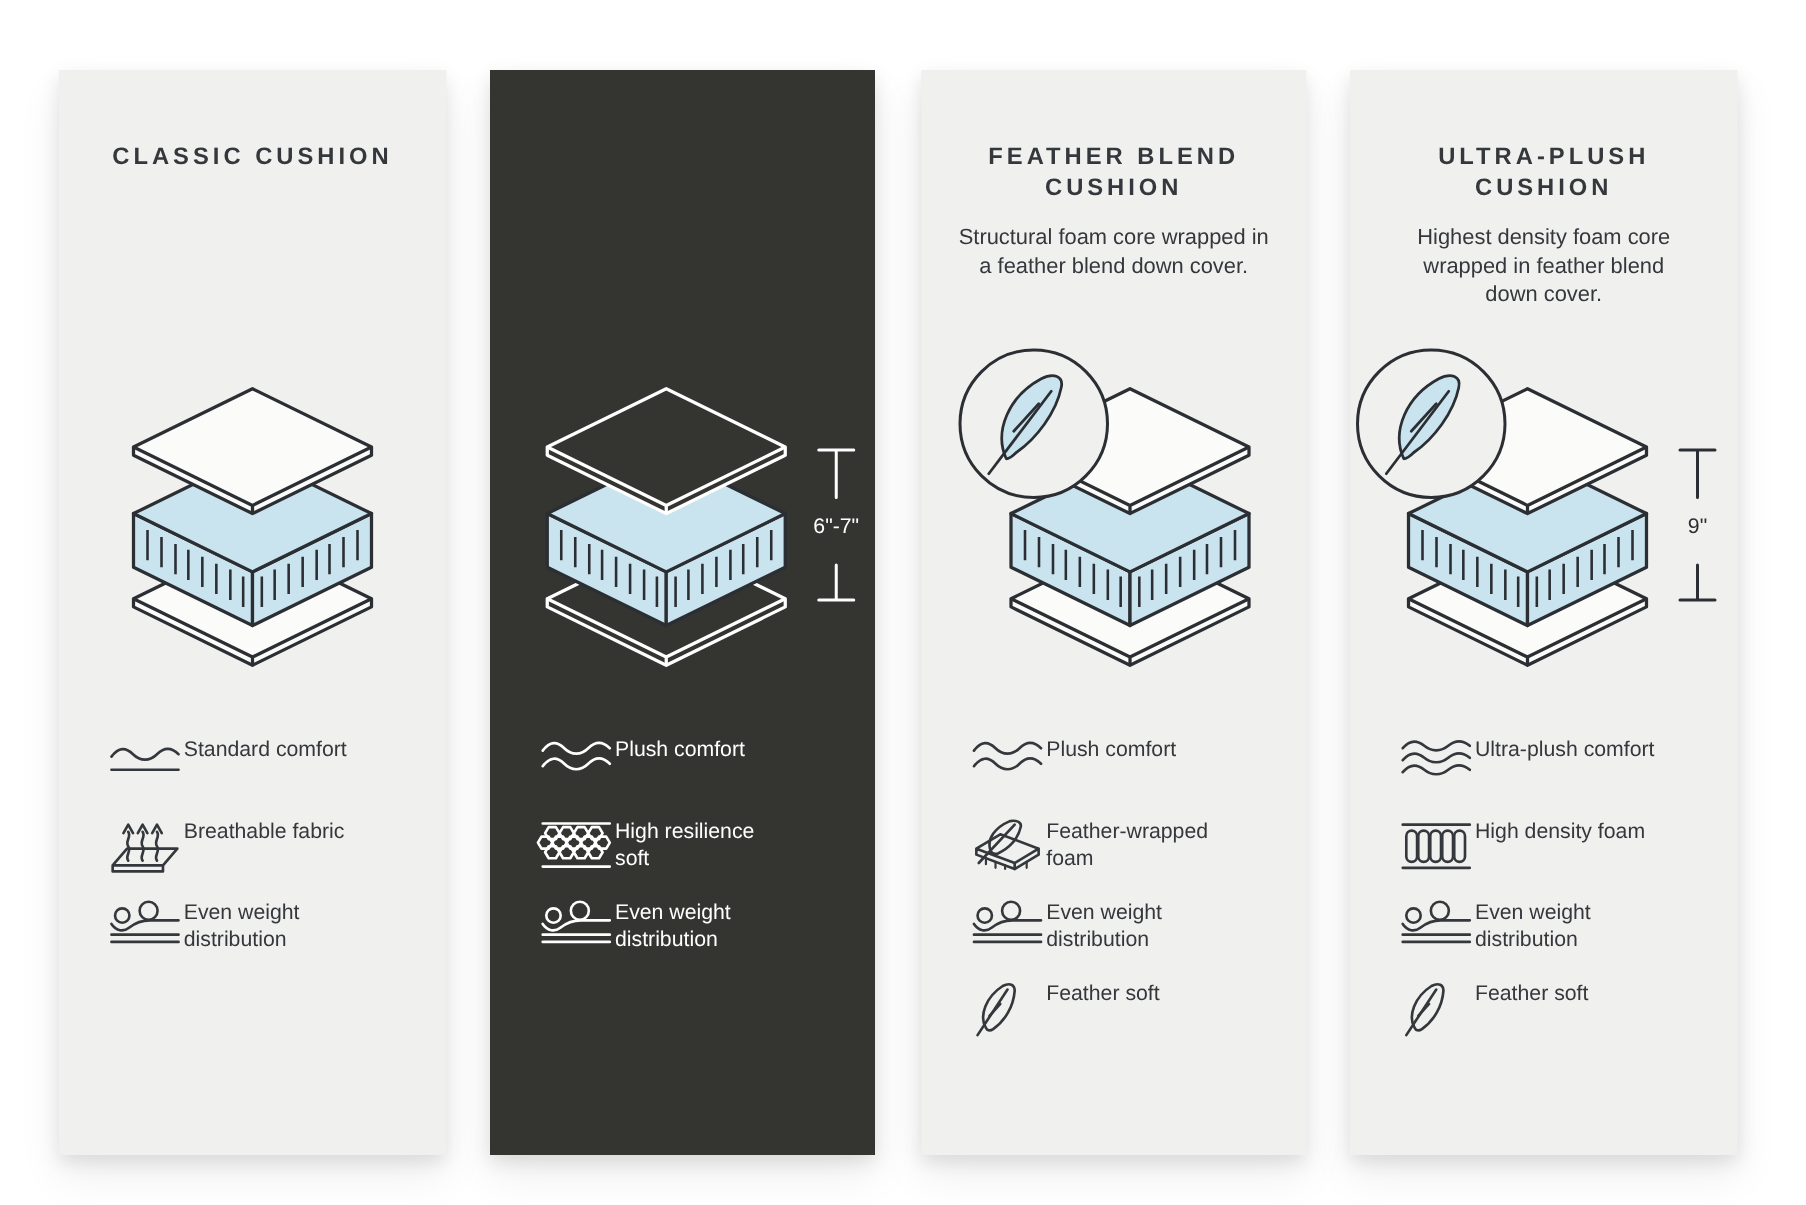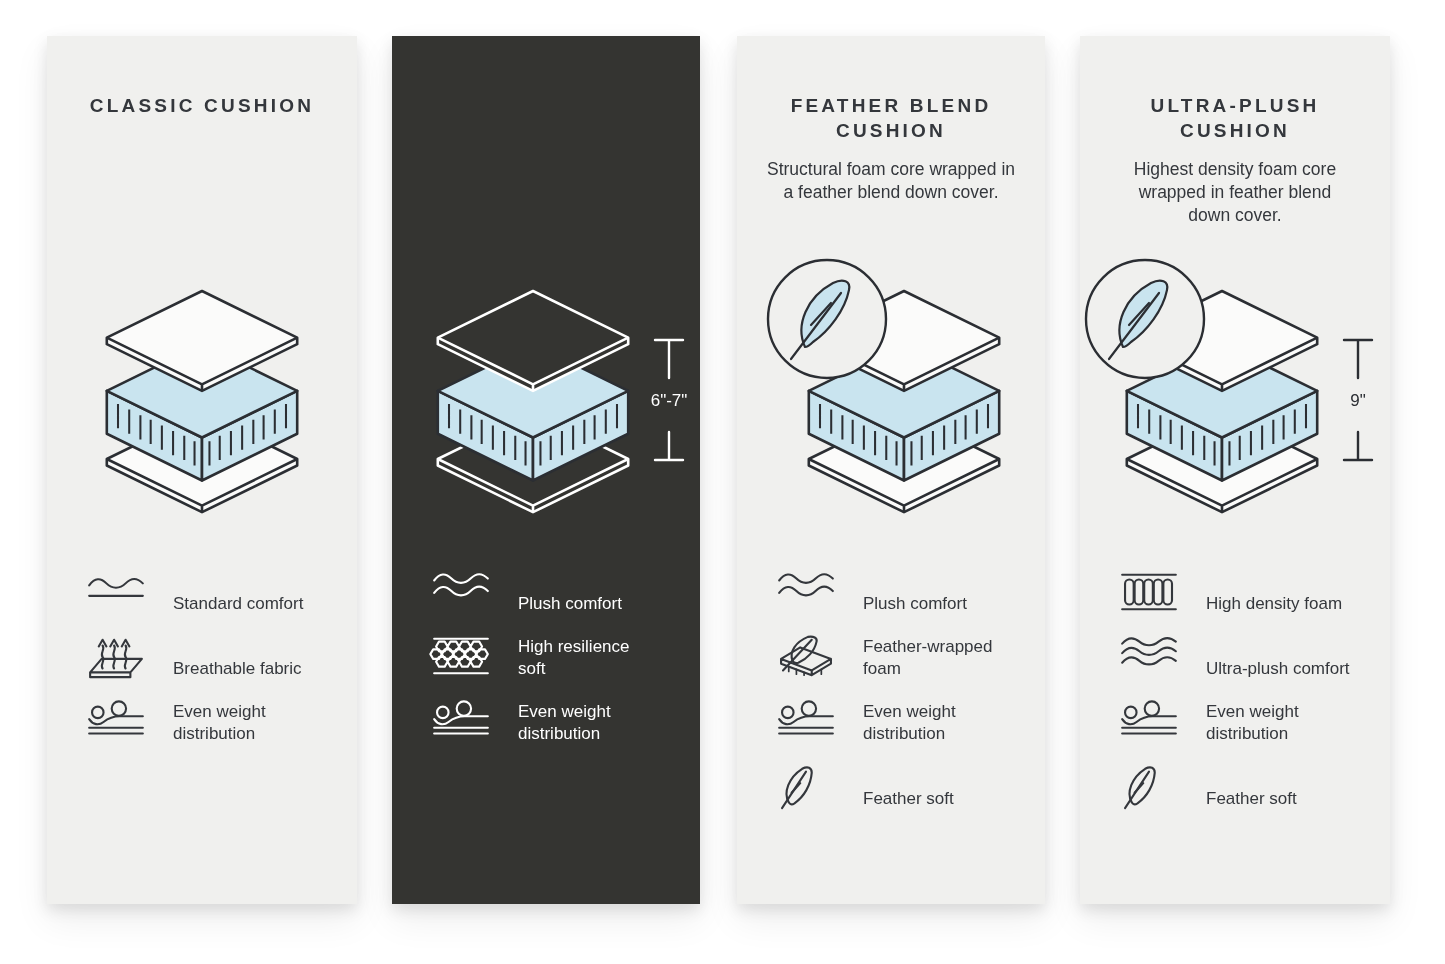--- a/index.html
+++ b/index.html
@@ -2,21 +2,21 @@
 <html><head>
 <meta charset="utf-8">
 <style>
   html,body { margin:0; padding:0; background:#ffffff; }
   .stage {
     position:relative; width:1445px; height:964px; background:#ffffff;
     font-family:"Liberation Sans","DejaVu Sans",sans-serif;
     -webkit-font-smoothing:antialiased;
   }
   .card {
-    position:absolute; top:36px; height:868px; box-sizing:border-box;
+    position:absolute; top:56px; height:868px; box-sizing:border-box;
     padding-top:57px;
     background:var(--card-bg);
     box-shadow:0 6px 14px rgba(0,0,0,.10), 0 16px 34px rgba(0,0,0,.07);
   }
   .card.light { --card-bg:#f0f0ee; --ink:#34373c; --slab-fill:#fbfbfa;
                 --slab-stroke:#2b2e33; --marker:#2b2e33; }
   .card.dark  { --card-bg:#343431; --ink:#ffffff; --slab-fill:#343431;
                 --slab-stroke:#ffffff; --marker:#ffffff; }
   .card { --foam:#c9e4ef; --foam-stroke:#2b2e33; }
 
@@ -49,21 +49,21 @@
   .badge circle { fill:var(--card-bg); stroke:#2b2e33; stroke-width:2.4; }
   .badge .feather-body { fill:var(--foam); stroke:#2b2e33; stroke-width:2.2; stroke-linejoin:round; }
   .badge .feather-line { fill:none; stroke:#2b2e33; stroke-width:2.2; stroke-linecap:round; }
 
   .marker { position:absolute; right:-50px; top:61px; width:52px; height:124px; overflow:visible; }
   .marker path { fill:none; stroke:var(--marker); stroke-width:2.4; stroke-linecap:round; }
   .marker text { fill:var(--marker); font-size:17px; font-family:inherit; text-anchor:middle; }
 
   .features { padding-left:38px; padding-top:0; }
   .feature {
-    display:flex; align-items:flex-end; gap:26px;
+    display:flex; align-items:flex-start; 
     min-height:44px; margin-bottom:19px;
   }
   .ficon { width:62px; flex:0 0 62px; display:flex; justify-content:center; color:var(--ink); }
   .ficon svg { width:62px; height:46px; overflow:visible; }
   .ficon path, .ficon line, .ficon circle, .ficon rect {
     fill:none; stroke:currentColor; stroke-width:2.2; stroke-linecap:round; stroke-linejoin:round;
   }
   .ficon .thin { stroke-width:1.8; }
   .flabel { font-size:17px; line-height:22px; color:var(--ink); white-space:pre-line; }
 </style>
@@ -307,43 +307,43 @@
           <path d="M12,2 H40 M26,2 V40"></path>
           <text x="26" y="68">9"</text>
           <path d="M26,94 V122 M12,122 H40"></path>
         </svg>
       </div>
     </div>
     <div class="features">
       <div class="feature">
         <span class="ficon">
           <svg viewBox="0 0 64 48">
+            <path d="M4,10 C10,3 16,3 22,8 C28,13 36,13 42,8 C48,3 54,3 60,8"></path>
+            <path d="M4,20 C10,13 16,13 22,18 C28,23 36,23 42,18 C48,13 54,13 60,18"></path>
+            <path d="M4,30 C10,23 16,23 22,28 C28,33 36,33 42,28 C48,23 54,23 60,28"></path>
+          </svg>
+        </span>
+        <span class="flabel">Ultra-plush comfort</span>
+      </div>
+      <div class="feature">
+        <span class="ficon">
+          <svg viewBox="0 0 64 48">
             <path d="M4,6 L60,6 M4,42 L60,42"></path>
             <rect x="7" y="11" width="9" height="26" rx="4.5"></rect>
             <rect x="17" y="11" width="9" height="26" rx="4.5"></rect>
             <rect x="27" y="11" width="9" height="26" rx="4.5"></rect>
             <rect x="37" y="11" width="9" height="26" rx="4.5"></rect>
             <rect x="47" y="11" width="9" height="26" rx="4.5"></rect>
           </svg>
         </span>
         <span class="flabel">High density foam</span>
       </div>
       <div class="feature">
         <span class="ficon">
           <svg viewBox="0 0 64 48">
-            <path d="M4,10 C10,3 16,3 22,8 C28,13 36,13 42,8 C48,3 54,3 60,8"></path>
-            <path d="M4,20 C10,13 16,13 22,18 C28,23 36,23 42,18 C48,13 54,13 60,18"></path>
-            <path d="M4,30 C10,23 16,23 22,28 C28,33 36,33 42,28 C48,23 54,23 60,28"></path>
-          </svg>
-        </span>
-        <span class="flabel">Ultra-plush comfort</span>
-      </div>
-      <div class="feature">
-        <span class="ficon">
-          <svg viewBox="0 0 64 48">
             <circle cx="13" cy="14" r="6"></circle>
               <circle cx="35" cy="10" r="7.5"></circle>
             <path d="M4,21 C8,27 14,28 19,24 C24,20 30,18 36,18 L60,18"></path>
             <path d="M4,30 L60,30 M4,36 L60,36"></path>
           </svg>
         </span>
         <span class="flabel">Even weight
 distribution</span>
       </div>
       <div class="feature">

